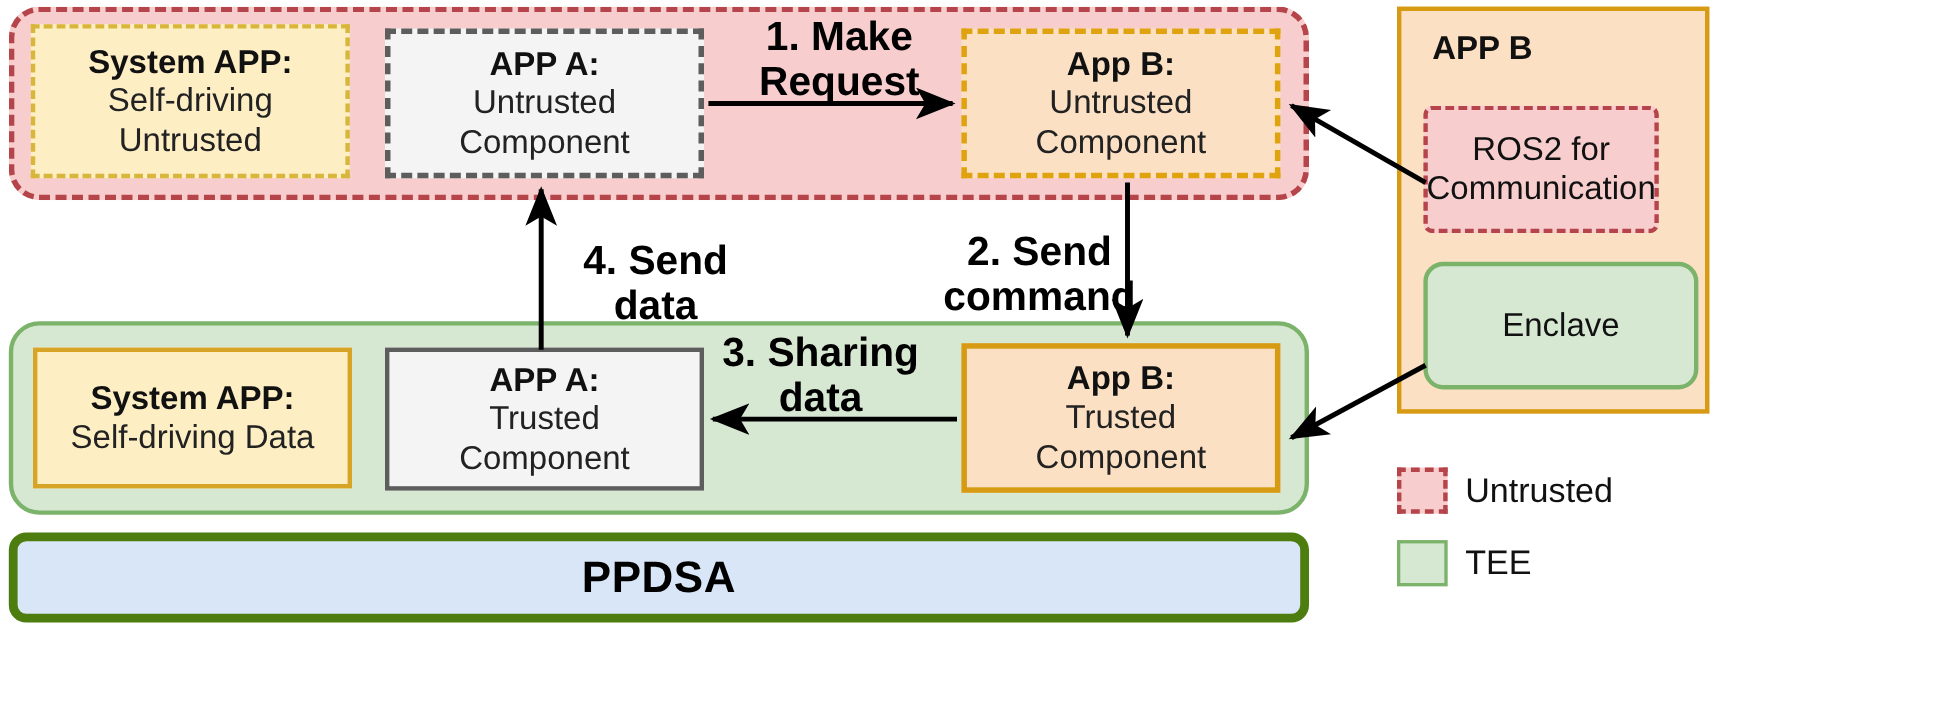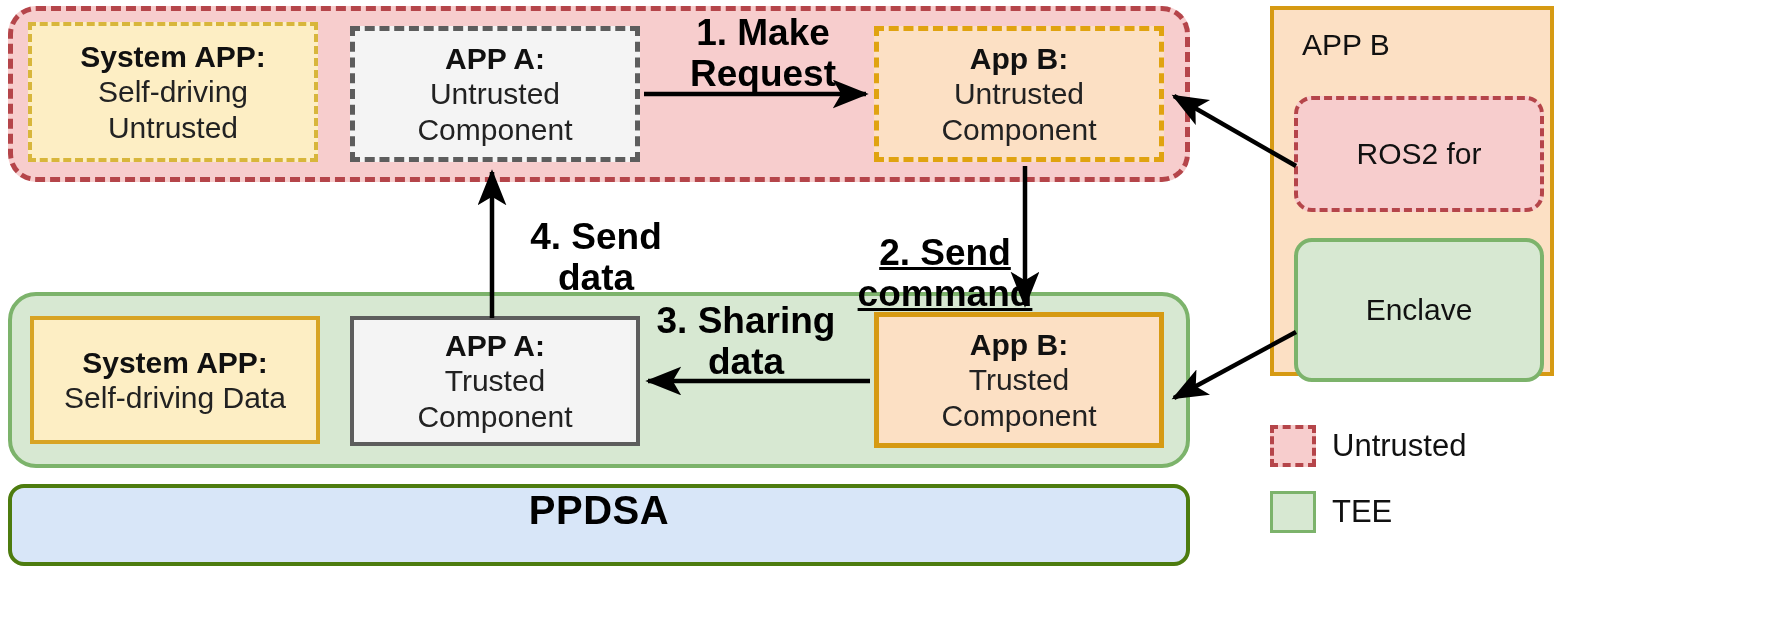--- a/index.html
+++ b/index.html
@@ -12,22 +12,22 @@
   .zone-untrusted{
     left:8px;top:6px;width:1182px;height:176px;
     background:#f7cdcd;border:5px dashed #b5454a;border-radius:28px;
   }
   .zone-tee{
     left:8px;top:292px;width:1182px;height:176px;
     background:#d7e8d2;border:4px solid #7cb36b;border-radius:28px;
   }
   .ppdsa-bar{
     left:8px;top:484px;width:1182px;height:82px;
-    background:#d8e6f8;border:4px solid #4d7c0f;border-radius:16px;
-    display:flex;align-items:flex-start;justify-content:center;
+    background:#d8e6f8;border:8px solid #4d7c0f;border-radius:16px;
+    display:flex;align-items:center;justify-content:center;
   }
   .ppdsa-label{font-size:40px;font-weight:bold;color:#000;letter-spacing:.5px;}
 
   
   .cbox{
     display:flex;flex-direction:column;align-items:center;justify-content:center;
     text-align:center;line-height:1.18;
   }
   .cbox .t1{font-size:30px;font-weight:bold;color:#111;}
   .cbox .t2{font-size:30px;font-weight:normal;color:#222;}
@@ -39,49 +39,49 @@
   .box-sysapp-t{left:30px;top:316px;width:290px;height:128px;background:#fdeec4;border:4px solid #d8a425;}
   .box-appa-t  {left:350px;top:316px;width:290px;height:130px;background:#f4f4f4;border:4px solid #5d5d5d;}
   .box-appb-t  {left:874px;top:312px;width:290px;height:136px;background:#fce0c4;border:5px solid #d69a13;}
 
   
   .panel-appb{
     left:1270px;top:6px;width:284px;height:370px;
     background:#fce0c4;border:4px solid #d69a13;
   }
   .panel-appb-title{
-    position:absolute;left:28px;top:18px;font-size:30px;font-weight:normal;color:#111;
+    position:absolute;left:28px;top:18px;font-size:30px;font-weight:bold;color:#111;
   }
   .box-ros2{
-    left:1294px;top:96px;width:250px;height:116px;
-    background:#f7cdcd;border:4px dashed #b5454a;border-radius:18px;
+    left:1294px;top:96px;width:214px;height:116px;
+    background:#f7cdcd;border:4px dashed #b5454a;border-radius:8px;
     display:flex;align-items:center;justify-content:center;text-align:center;
     font-size:30px;color:#111;line-height:1.2;
   }
   .box-enclave{
-    left:1294px;top:238px;width:250px;height:144px;
+    left:1294px;top:238px;width:250px;height:116px;
     background:#d7e8d2;border:4px solid #7cb36b;border-radius:18px;
     display:flex;align-items:center;justify-content:center;text-align:center;
     font-size:30px;color:#111;
   }
 
   
   .legend{left:1270px;top:425px;width:300px;height:160px;}
   .legend-row{display:flex;align-items:center;margin-bottom:24px;}
   .legend-swatch{width:46px;height:42px;box-sizing:border-box;margin-right:16px;}
   .sw-untrusted{background:#f7cdcd;border:4px dashed #b5454a;}
   .sw-tee{background:#d7e8d2;border:3px solid #7cb36b;}
   .legend-text{font-size:31px;color:#111;}
 
   
   .alabel{
     font-size:37px;font-weight:bold;color:#000;text-align:center;line-height:1.12;
   }
   .lbl-1{left:648px;top:12px;width:230px;}
-  .lbl-2{left:842px;top:232px;width:206px;text-decoration:underline;}
+  .lbl-2{left:842px;top:208px;width:206px;}
   .lbl-3{left:636px;top:300px;width:220px;}
   .lbl-4{left:506px;top:216px;width:180px;}
 
   svg.overlay{position:absolute;left:0;top:0;width:1776px;height:640px;pointer-events:none;}
 </style>
 </head>
 <body>
 
 <div id="stage">
 
@@ -128,20 +128,21 @@
     <span class="ppdsa-label">PPDSA</span>
   </div>
 
   <div class="abs panel-appb">
     <div class="panel-appb-title">APP B</div>
   </div>
 
   <div class="abs box-ros2">
     <div>
       <div>ROS2 for</div>
+      <div>Communication</div>
     </div>
   </div>
 
   <div class="abs box-enclave">
     <span>Enclave</span>
   </div>
 
   <div class="abs legend">
     <div class="legend-row">
       <span class="legend-swatch sw-untrusted"></span>

